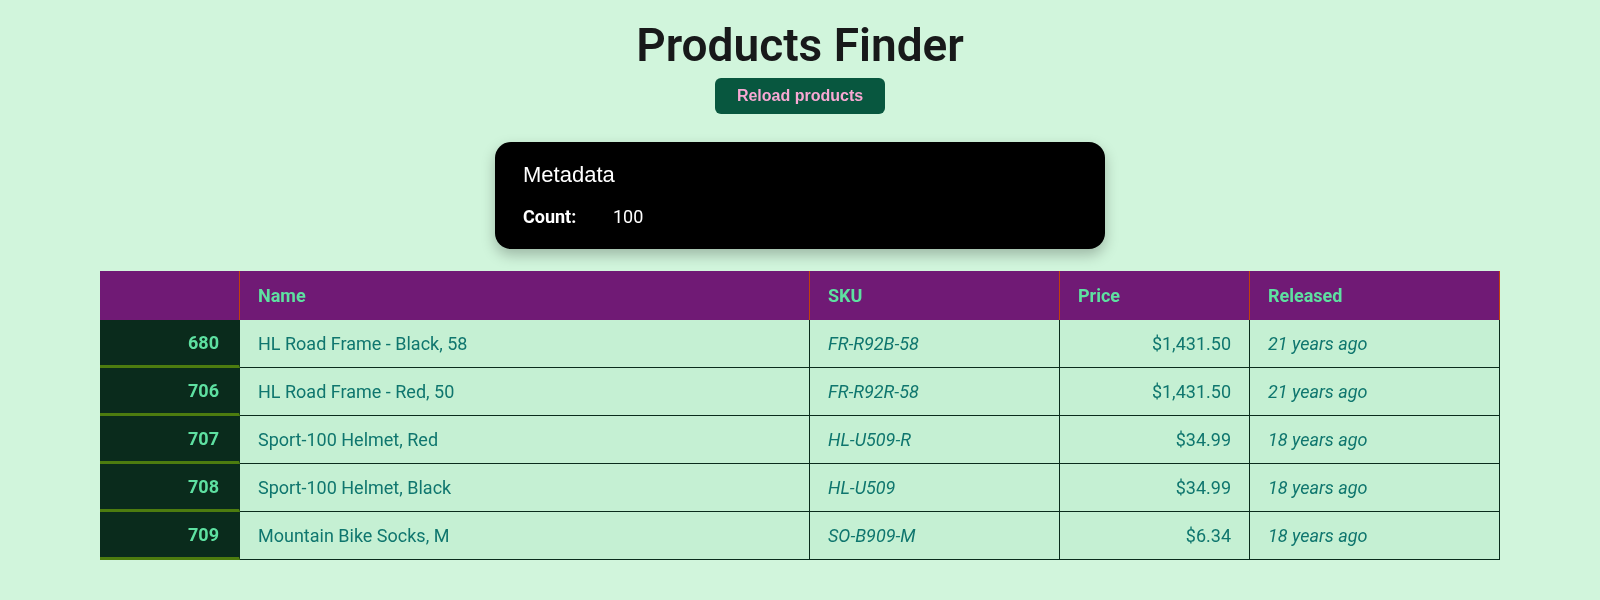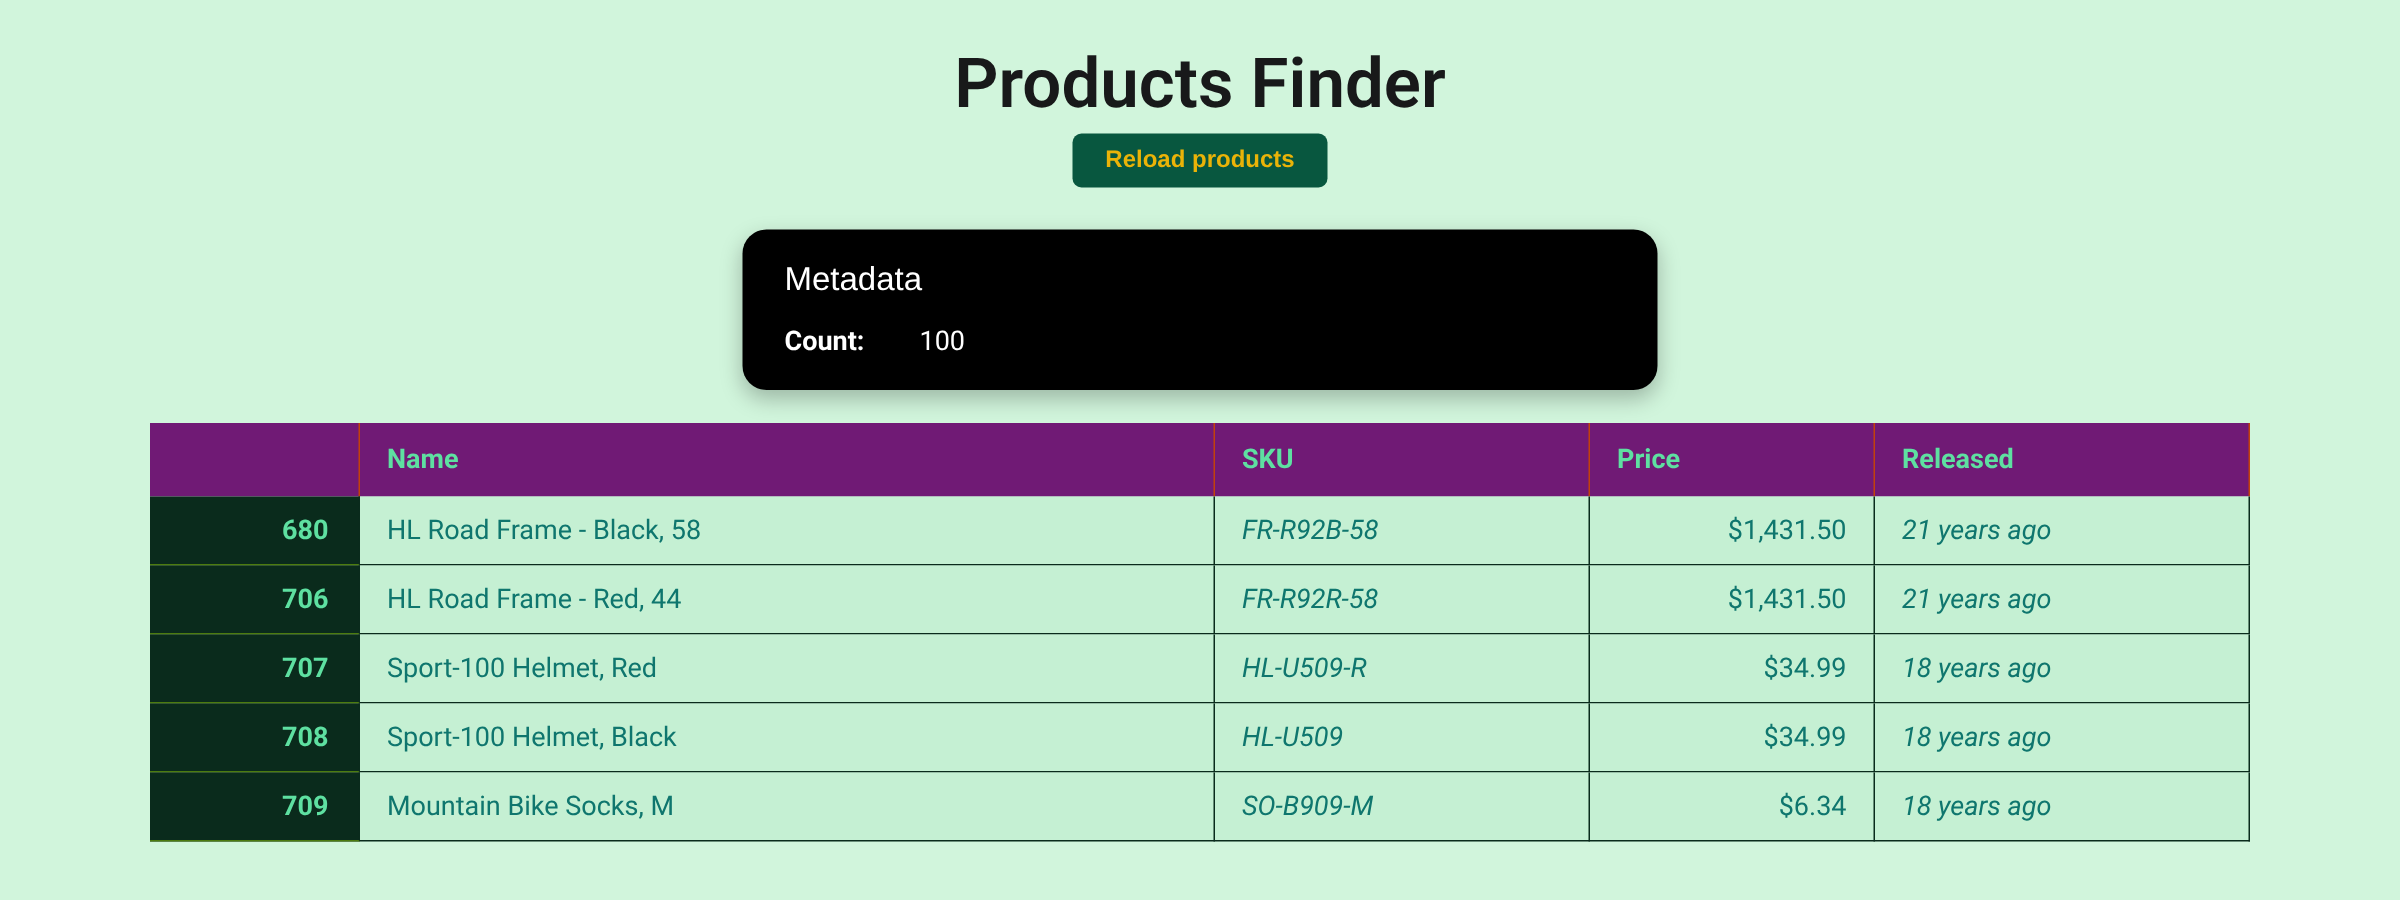--- a/index.html
+++ b/index.html
@@ -5,37 +5,37 @@
   * { box-sizing: border-box; }
   html, body {
     margin: 0;
     padding: 0;
     background: #d1f5dc;
     font-family: "Segoe UI", -apple-system, BlinkMacSystemFont, Roboto, "Helvetica Neue", Arial, sans-serif;
     color: #222;
   }
   .page {
     width: 1600px;
-    margin: 11px auto;
+    margin: 0 auto;
     padding-top: 18px;
   }
   .title {
     text-align: center;
     font-size: 46px;
     font-weight: 600;
     color: #18191a;
     margin: 0;
   }
   .reload-wrap {
     text-align: center;
     margin-top: 6px;
   }
   .reload-btn {
     background: #08573f;
-    color: #eab308;
+    color: #f9a8d4;
     font-weight: 700;
     font-size: 16px;
     border: none;
     border-radius: 6px;
     padding: 9px 22px;
     cursor: pointer;
   }
   .metadata-card {
     background: #000;
     color: #fff;
@@ -96,21 +96,21 @@
     border: 1px solid #0a2b1c;
     border-top: none;
     border-left: none;
   }
   table.products tbody tr td:first-child {
     background: #0a2b1c;
     color: #5ee0a1;
     font-weight: 700;
     text-align: right;
     padding-right: 20px;
-    border-bottom: 1px solid #4d7c0f;
+    border-bottom: 3px solid #4d7c0f;
   }
   table.products tbody tr td.body-cell {
     background: #c5f0d3;
     color: #0f766e;
   }
   td.cell-sku { font-style: italic; color: #3a3a3a; }
   td.cell-price { text-align: right; padding-right: 22px; }
   td.cell-released { font-style: italic; color: #666; }
 </style>
 </head>
@@ -145,21 +145,21 @@
       <tbody>
           <tr>
             <td>680</td>
             <td class="body-cell">HL Road Frame - Black, 58</td>
             <td class="body-cell cell-sku">FR-R92B-58</td>
             <td class="body-cell cell-price">$1,431.50</td>
             <td class="body-cell cell-released">21 years ago</td>
           </tr>
           <tr>
             <td>706</td>
-            <td class="body-cell">HL Road Frame - Red, 44</td>
+            <td class="body-cell">HL Road Frame - Red, 50</td>
             <td class="body-cell cell-sku">FR-R92R-58</td>
             <td class="body-cell cell-price">$1,431.50</td>
             <td class="body-cell cell-released">21 years ago</td>
           </tr>
           <tr>
             <td>707</td>
             <td class="body-cell">Sport-100 Helmet, Red</td>
             <td class="body-cell cell-sku">HL-U509-R</td>
             <td class="body-cell cell-price">$34.99</td>
             <td class="body-cell cell-released">18 years ago</td>

